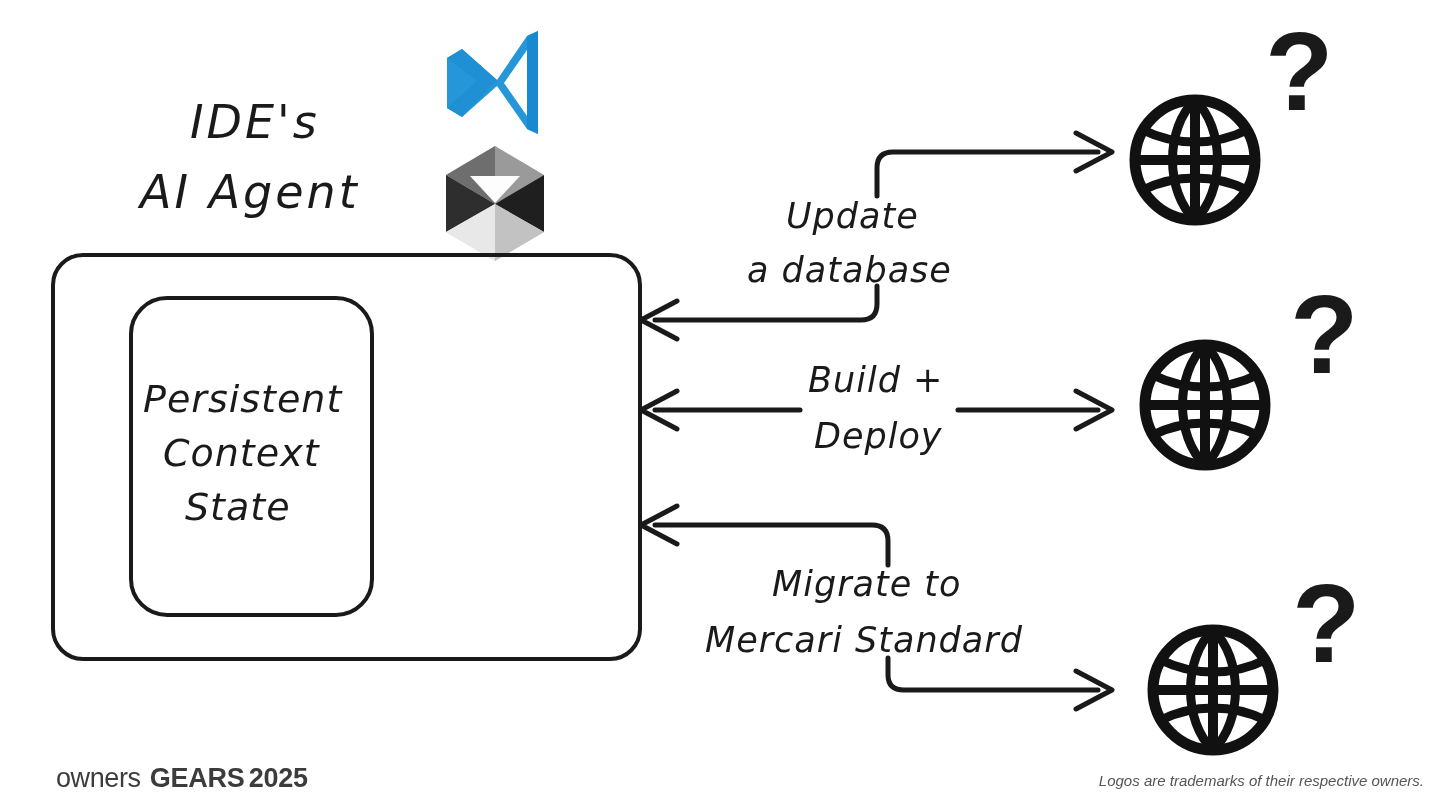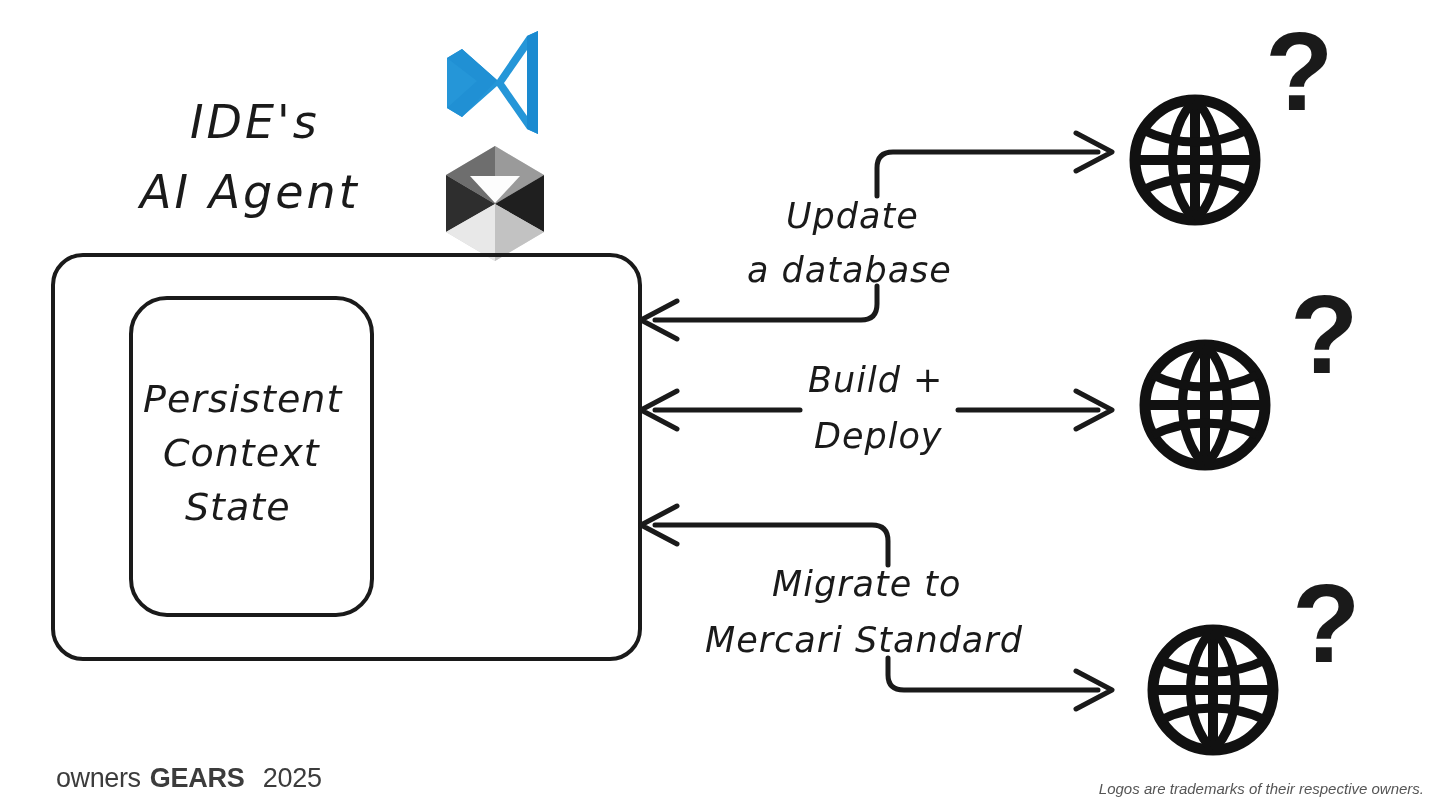--- a/index.html
+++ b/index.html
@@ -54,26 +54,26 @@
     left: 56px;
     bottom: 18px;
     white-space: nowrap;
     font-family: "Liberation Sans", sans-serif;
     font-size: 27px;
     color: #3c3c3c;
     line-height: 1;
   }
   .footer-left .fl-mercari { font-weight: 400; letter-spacing: -0.4px; }
   .footer-left .fl-gears   { font-weight: 700; letter-spacing: -0.2px; margin-left: 9px; }
-  .footer-left .fl-year    { font-weight: 400; letter-spacing: -0.2px; margin-left: 18px; }
+  .footer-left .fl-year    { font-weight: 700; letter-spacing: -0.2px; margin-left: 4px; }
 
   .footer-right {
     position: absolute;
     right: 16px;
-    bottom: 14px;
+    bottom: 22px;
     white-space: nowrap;
     font-family: "Liberation Sans", sans-serif;
     font-style: italic;
     font-size: 15px;
     color: #555555;
     line-height: 1;
   }
 </style>
 </head>
 <body>

